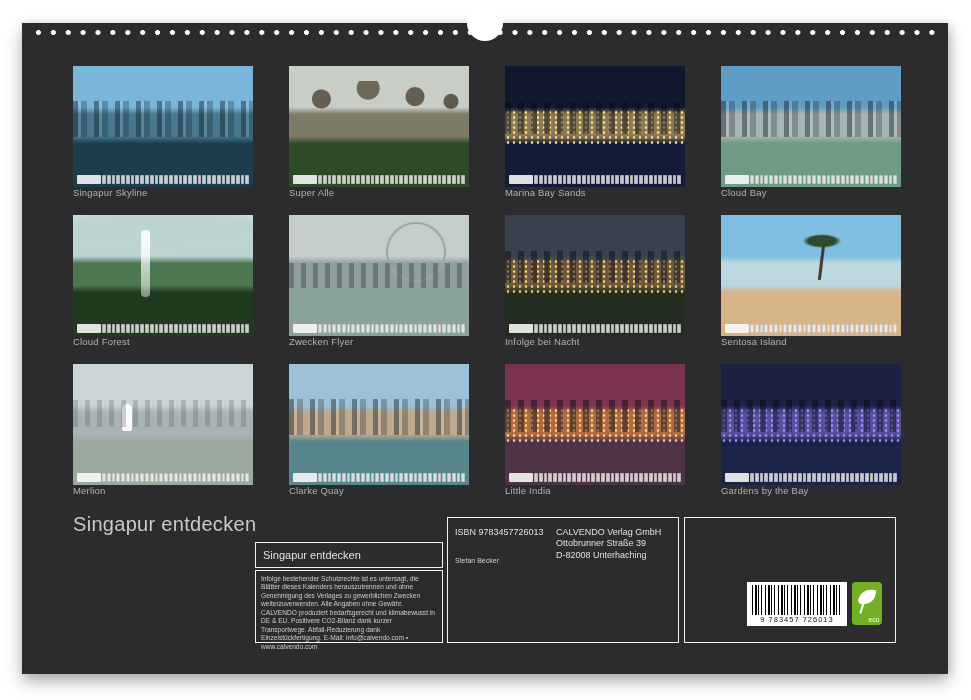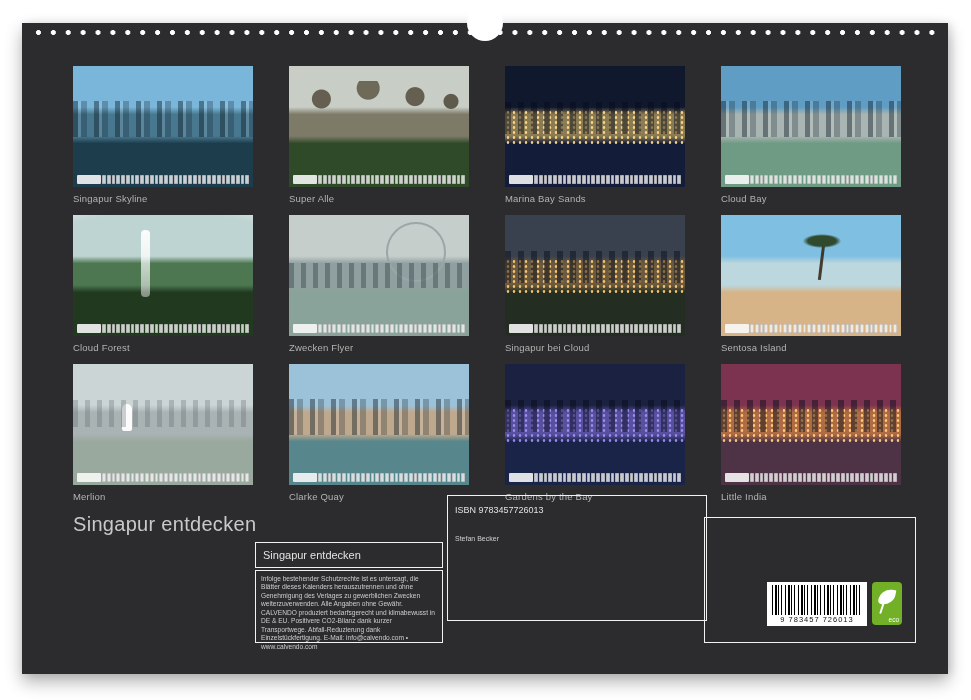--- a/index.html
+++ b/index.html
@@ -10,21 +10,21 @@
   
   .dots{position:absolute;top:5px;left:9px;right:9px;height:9px;
     background-image:radial-gradient(circle,#ffffff 0 2.2px,rgba(255,255,255,0) 2.5px);
     background-size:14.9px 9px;background-repeat:repeat-x;}
   .notch{position:absolute;top:-18px;left:445px;width:36px;height:36px;border-radius:50%;background:#ffffff;}
   
   .grid{position:absolute;left:51px;top:43px;display:grid;grid-template-columns:repeat(4,180px);
     grid-auto-rows:149px;column-gap:36px;row-gap:0;}
   .thumb-cell{width:180px;}
   .photo{position:relative;width:180px;height:121px;overflow:hidden;}
-  .caption{margin-top:6px;font-size:9.5px;color:#b3b3b3;letter-spacing:.2px;}
+  .caption{font-size:9.5px;color:#b3b3b3;letter-spacing:.2px;}
   
   .strip{position:absolute;left:4px;right:4px;bottom:3px;height:9px;display:flex;gap:1px;}
   .mcell{width:24px;background:rgba(250,250,250,.88);border-radius:1px;}
   .dcell{flex:1;background:rgba(248,248,248,.78);box-shadow:inset 0 0 0 .5px rgba(60,60,60,.35);border-radius:.5px;}
   
   .m-city::before{content:"";position:absolute;left:0;right:0;top:29%;height:30%;
     background:repeating-linear-gradient(90deg,rgba(10,25,35,.42) 0 5px,rgba(255,255,255,.10) 5px 8px,
       rgba(10,25,35,.26) 8px 14px,rgba(255,255,255,0) 14px 21px);}
   .m-lights::before{content:"";position:absolute;left:0;right:0;top:36%;height:30%;
     background-image:radial-gradient(circle,var(--accent,#ffd98c) 0 1px,rgba(0,0,0,0) 1.6px);
@@ -62,26 +62,26 @@
   .artikel-no{font-size:9px;color:#dcdcdc;}
   .cv-logo{position:relative;width:64px;height:16px;background:#ffffff;border-radius:2px;}
   .cv-text{position:absolute;left:4px;top:2px;font-size:7.5px;font-weight:bold;color:#e87722;letter-spacing:.3px;}
   .cv-sub{position:absolute;left:4px;top:11px;width:34px;height:2px;background:#17a2b2;}
   .cv-page{position:absolute;right:3px;top:2px;width:11px;height:12px;background:#2980b9;
     clip-path:polygon(0 0,68% 0,100% 32%,100% 100%,0 100%);}
   .box-title{left:233px;top:519px;width:188px;height:26px;display:flex;align-items:center;padding:0 7px;}
   .box-title .t{font-size:11px;color:#e2e2e2;}
   .box-legal{left:233px;top:547px;width:188px;height:73px;padding:4px 5px;}
   .legal{font-size:6.6px;line-height:1.28;color:#cdcdcd;}
-  .box-isbn{left:425px;top:472px;width:260px;height:126px;}
+  .box-isbn{left:425px;top:494px;width:232px;height:126px;}
   .isbn{position:absolute;left:7px;top:9px;font-size:9px;color:#e0e0e0;}
   .publisher{position:absolute;left:108px;top:9px;font-size:9px;line-height:1.25;color:#e0e0e0;}
   .publisher span{display:block;}
   .author{position:absolute;left:7px;top:39px;font-size:7px;color:#cfcfcf;}
-  .box-barcode{left:662px;top:494px;width:212px;height:126px;margin-left:20px;}
+  .box-barcode{left:662px;top:494px;width:212px;height:126px;}
   .barcode{position:absolute;left:62px;top:64px;width:100px;height:44px;background:#ffffff;}
   .bars{position:absolute;left:5px;right:5px;top:3px;height:30px;
     background:repeating-linear-gradient(90deg,#000 0 1px,#fff 1px 3px,#000 3px 5px,#fff 5px 6px,
       #000 6px 7px,#fff 7px 9px,#000 9px 10px,#fff 10px 13px);}
   .digits{position:absolute;left:0;right:0;bottom:2px;text-align:center;font-size:7.5px;color:#111;
     letter-spacing:1px;background:transparent;}
   .eco{position:absolute;left:167px;top:64px;width:30px;height:43px;background:#72b027;border-radius:4px;}
   .leaf{position:absolute;left:7px;top:7px;width:16px;height:16px;background:#ffffff;
     border-radius:0 100% 30% 100%;transform:rotate(100deg);}
   .stem{position:absolute;left:9px;top:20px;width:2px;height:12px;background:#ffffff;transform:rotate(18deg);border-radius:1px;}
@@ -360,21 +360,21 @@
               <span class="dcell"></span>
               <span class="dcell"></span>
               <span class="dcell"></span>
               <span class="dcell"></span>
               <span class="dcell"></span>
               <span class="dcell"></span>
               <span class="dcell"></span>
               <span class="dcell"></span>
             </div>
           </div>
-          <div class="caption">Singapur bei Cloud</div>
+          <div class="caption">Infolge bei Nacht</div>
         </div>
         <div class="thumb-cell">
           <div class="photo m-palm" style="background: linear-gradient(rgb(127, 192, 226) 0%, rgb(127, 192, 226) 34%, rgb(188, 215, 222) 40%, rgb(188, 215, 222) 58%, rgb(214, 180, 136) 64%, rgb(214, 180, 136) 100%); --accent: #2f4a2c;">
             <div class="strip">
               <span class="mcell"></span>
               <span class="dcell"></span>
               <span class="dcell"></span>
               <span class="dcell"></span>
               <span class="dcell"></span>
               <span class="dcell"></span>
@@ -480,20 +480,59 @@
               <span class="dcell"></span>
               <span class="dcell"></span>
               <span class="dcell"></span>
               <span class="dcell"></span>
               <span class="dcell"></span>
             </div>
           </div>
           <div class="caption">Clarke Quay</div>
         </div>
         <div class="thumb-cell">
+          <div class="photo m-lights" style="background: linear-gradient(rgb(124, 51, 80) 0%, rgb(124, 51, 80) 34%, rgb(176, 106, 68) 40%, rgb(176, 106, 68) 58%, rgb(78, 51, 71) 64%, rgb(78, 51, 71) 100%); --accent: #ffd27a;">
+            <div class="strip">
+              <span class="mcell"></span>
+              <span class="dcell"></span>
+              <span class="dcell"></span>
+              <span class="dcell"></span>
+              <span class="dcell"></span>
+              <span class="dcell"></span>
+              <span class="dcell"></span>
+              <span class="dcell"></span>
+              <span class="dcell"></span>
+              <span class="dcell"></span>
+              <span class="dcell"></span>
+              <span class="dcell"></span>
+              <span class="dcell"></span>
+              <span class="dcell"></span>
+              <span class="dcell"></span>
+              <span class="dcell"></span>
+              <span class="dcell"></span>
+              <span class="dcell"></span>
+              <span class="dcell"></span>
+              <span class="dcell"></span>
+              <span class="dcell"></span>
+              <span class="dcell"></span>
+              <span class="dcell"></span>
+              <span class="dcell"></span>
+              <span class="dcell"></span>
+              <span class="dcell"></span>
+              <span class="dcell"></span>
+              <span class="dcell"></span>
+              <span class="dcell"></span>
+              <span class="dcell"></span>
+              <span class="dcell"></span>
+              <span class="dcell"></span>
+            </div>
+          </div>
+          <div class="caption">Little India</div>
+        </div>
+        <div class="thumb-cell">
           <div class="photo m-lights" style="background: linear-gradient(rgb(27, 33, 64) 0%, rgb(27, 33, 64) 34%, rgb(87, 80, 158) 40%, rgb(87, 80, 158) 58%, rgb(26, 35, 72) 64%, rgb(26, 35, 72) 100%); --accent: #a18ef2;">
             <div class="strip">
               <span class="mcell"></span>
               <span class="dcell"></span>
               <span class="dcell"></span>
               <span class="dcell"></span>
               <span class="dcell"></span>
               <span class="dcell"></span>
               <span class="dcell"></span>
               <span class="dcell"></span>
@@ -517,75 +556,41 @@
               <span class="dcell"></span>
               <span class="dcell"></span>
               <span class="dcell"></span>
               <span class="dcell"></span>
               <span class="dcell"></span>
               <span class="dcell"></span>
               <span class="dcell"></span>
             </div>
           </div>
           <div class="caption">Gardens by the Bay</div>
-        </div>
-        <div class="thumb-cell">
-          <div class="photo m-lights" style="background: linear-gradient(rgb(124, 51, 80) 0%, rgb(124, 51, 80) 34%, rgb(176, 106, 68) 40%, rgb(176, 106, 68) 58%, rgb(78, 51, 71) 64%, rgb(78, 51, 71) 100%); --accent: #ffd27a;">
-            <div class="strip">
-              <span class="mcell"></span>
-              <span class="dcell"></span>
-              <span class="dcell"></span>
-              <span class="dcell"></span>
-              <span class="dcell"></span>
-              <span class="dcell"></span>
-              <span class="dcell"></span>
-              <span class="dcell"></span>
-              <span class="dcell"></span>
-              <span class="dcell"></span>
-              <span class="dcell"></span>
-              <span class="dcell"></span>
-              <span class="dcell"></span>
-              <span class="dcell"></span>
-              <span class="dcell"></span>
-              <span class="dcell"></span>
-              <span class="dcell"></span>
-              <span class="dcell"></span>
-              <span class="dcell"></span>
-              <span class="dcell"></span>
-              <span class="dcell"></span>
-              <span class="dcell"></span>
-              <span class="dcell"></span>
-              <span class="dcell"></span>
-              <span class="dcell"></span>
-              <span class="dcell"></span>
-              <span class="dcell"></span>
-              <span class="dcell"></span>
-              <span class="dcell"></span>
-              <span class="dcell"></span>
-              <span class="dcell"></span>
-              <span class="dcell"></span>
-            </div>
-          </div>
-          <div class="caption">Little India</div>
         </div>
       </div>
 
     <div class="back-title">Singapur entdecken</div>
 
 
     <div class="ibox box-title">
       <span class="t">Singapur entdecken</span>
     </div>
 
     <div class="ibox box-legal">
       <div class="legal">Infolge bestehender Schutzrechte ist es untersagt, die Blätter dieses Kalenders herauszutrennen und ohne Genehmigung des Verlages zu gewerblichen Zwecken weiterzuverwenden. Alle Angaben ohne Gewähr. CALVENDO produziert bedarfsgerecht und klimabewusst in DE &amp; EU. Positivere CO2-Bilanz dank kurzer Transportwege. Abfall-Reduzierung dank Einzelstückfertigung. E-Mail: info@calvendo.com • www.calvendo.com</div>
     </div>
 
     <div class="ibox box-isbn">
       <span class="isbn">ISBN 9783457726013</span>
+      <span class="publisher">
+        <span>CALVENDO Verlag GmbH</span>
+        <span>Ottobrunner Straße 39</span>
+        <span>D-82008 Unterhaching</span>
+      </span>
       <span class="author">Stefan Becker</span>
     </div>
 
     <div class="ibox box-barcode">
       <div class="barcode">
         <div class="bars"></div>
         <div class="digits">9 783457 726013</div>
       </div>
       <div class="eco">
         <span class="leaf"></span>

